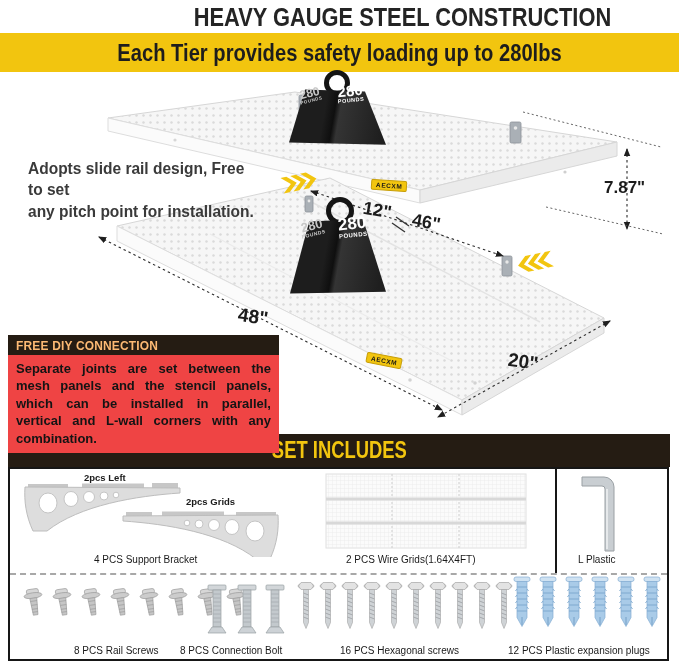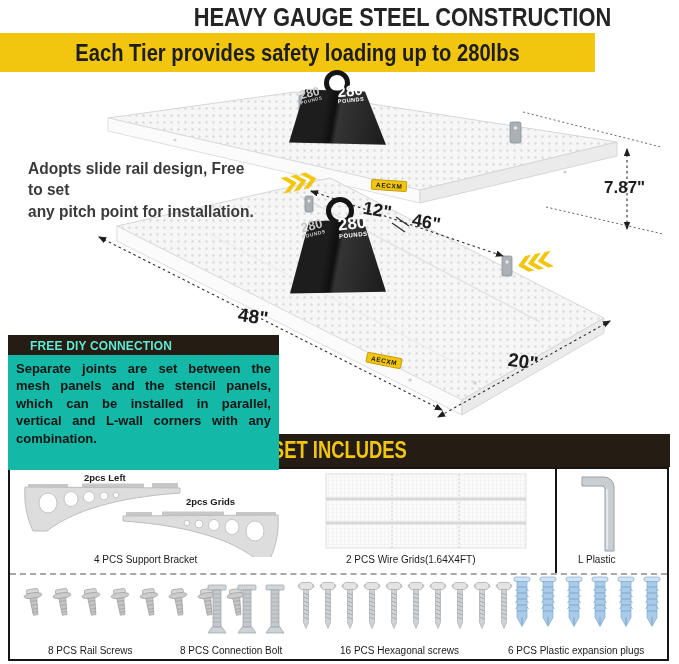--- a/index.html
+++ b/index.html
@@ -1,21 +1,21 @@
 <!DOCTYPE html>
 <html><head>
 <meta charset="utf-8">
 <style>
   html,body{margin:0;padding:0;background:#ffffff;}
   .page{position:relative;width:679px;height:664px;background:#fff;overflow:hidden;
         font-family:"Liberation Sans", sans-serif;color:#222;}
   .condensed{display:inline-block;transform:scaleX(.84);transform-origin:center;white-space:nowrap;}
   .title{position:absolute;top:2px;left:0;width:643px;text-align:right;
          font-size:26px;font-weight:bold;color:#242424;letter-spacing:0;margin-left:8px;}
-  .banner{position:absolute;top:33px;left:0;width:595px;height:39px;background:#F2C50F;
+  .banner{position:absolute;top:33px;left:0;width:679px;height:39px;background:#F2C50F;
           text-align:center;}
   .banner .condensed{font-size:24px;font-weight:700;color:#1d1d1d;line-height:39px;}
   .scene-svg{position:absolute;left:0;top:0;z-index:1;}
 
   
   .note{position:absolute;left:28px;top:158px;width:250px;font-size:16.5px;font-weight:600;
         color:#3a3a3a;line-height:1.3;transform:scaleX(.94);transform-origin:left top;z-index:3;}
   .dim{position:absolute;font-size:18px;font-weight:600;color:#1c1c1c;z-index:3;white-space:nowrap;}
   .dim-787{left:604px;top:178px;font-size:17px;}
   .dim-12{left:363px;top:200px;transform:rotate(10deg);}
@@ -44,25 +44,25 @@
   .w-lower .face-l{left:10px;top:22px;} .w-lower .face-l .v{font-size:13px;} .w-lower .face-l .u{font-size:5px;}
   .w-lower .face-r{left:48px;top:18px;} .w-lower .face-r .v{font-size:17px;} .w-lower .face-r .u{font-size:6px;}
 
   .brand-badge{position:absolute;z-index:3;background:#F2C50F;border:1px solid #c79e08;border-radius:2px;
     padding:1px 4px;font-size:6.5px;font-weight:bold;color:#181818;letter-spacing:.6px;}
   .badge-upper{left:371px;top:180px;transform:rotate(4deg);}
   .badge-lower{left:366px;top:355px;transform:rotate(11deg);}
 
   
   .diy{position:absolute;left:8px;top:335px;width:271px;z-index:4;}
-  .diy-head{background:#251C13;color:#5eead4;font-weight:bold;font-size:13px;
-            padding:3px 22px 2px;letter-spacing:.2px;text-decoration:underline;}
+  .diy-head{background:#251C13;color:#fdba74;font-weight:bold;font-size:13px;
+            padding:3px 8px 2px;letter-spacing:.2px;text-decoration:underline;}
   .diy-head span{display:inline-block;transform:scaleX(.92);transform-origin:left;}
-  .diy-body{background:#14b8a6;color:#141414;font-weight:bold;font-size:13px;line-height:1.34;
-            padding:5px 8px 23px;text-align:justify;}
+  .diy-body{background:#ef4444;color:#141414;font-weight:bold;font-size:13px;line-height:1.34;
+            padding:5px 8px 6px;text-align:justify;}
 
   
   .set-banner{position:absolute;left:8px;top:434px;width:662px;height:33px;background:#251C13;
               text-align:center;z-index:2;}
   .set-banner .condensed{font-size:23px;font-weight:bold;color:#F2C50F;line-height:33px;transform:scaleX(.8);}
   .set-box{position:absolute;left:8px;top:467px;width:661px;height:194px;border:2px solid #161616;
            box-sizing:border-box;background:#fff;z-index:2;}
   .vdiv{position:absolute;left:545px;top:0;height:104px;border-left:2px solid #161616;}
   .hdiv{position:absolute;left:0;top:104px;width:100%;border-top:2px dashed #a8a8a8;}
   .cap{position:absolute;font-size:10px;font-weight:normal;color:#1a1a1a;white-space:nowrap;}
@@ -252,21 +252,21 @@
       </defs>
       <use href="#railscrew" transform="translate(4,8) rotate(-8 8 14)"></use>
       <use href="#railscrew" transform="translate(33,8) rotate(-8 8 14)"></use>
       <use href="#railscrew" transform="translate(62,8) rotate(-8 8 14)"></use>
       <use href="#railscrew" transform="translate(91,8) rotate(-8 8 14)"></use>
       <use href="#railscrew" transform="translate(120,8) rotate(-8 8 14)"></use>
       <use href="#railscrew" transform="translate(149,8) rotate(-8 8 14)"></use>
       <use href="#railscrew" transform="translate(178,8) rotate(-8 8 14)"></use>
       <use href="#railscrew" transform="translate(207,8) rotate(-8 8 14)"></use>
     </svg>
-    <span class="cap" style="left:38px;top:176px;">8 PCS Rail Screws</span>
+    <span class="cap" style="left:64px;top:176px;">8 PCS Rail Screws</span>
 
     <svg class="part-svg" style="left:194px;top:110px;" width="84" height="62" viewBox="0 0 84 62">
       <defs>
         <g id="bolt">
           <rect x="0" y="0" width="18" height="5" rx="1" fill="#d2d6d9" stroke="#9aa0a4" stroke-width="0.7"></rect>
           <rect x="5" y="5" width="8" height="37" fill="#c3c9cd" stroke="#9aa0a4" stroke-width="0.7"></rect>
           <path d="M5,9 h8 M5,13 h8 M5,17 h8 M5,21 h8 M5,25 h8 M5,29 h8 M5,33 h8 M5,37 h8" stroke="#a6acb0" stroke-width="0.8"></path>
           <path d="M0,48 h18 l-4,-6 h-10 z" fill="#cdd2d6" stroke="#9aa0a4" stroke-width="0.7"></path>
         </g>
       </defs>
@@ -308,16 +308,16 @@
           <path d="M8,40 v8" stroke="#6f9cc4" stroke-width="0.9"></path>
         </g>
       </defs>
       <use href="#plug" x="4" y="4"></use>
         <use href="#plug" x="30" y="4"></use>
         <use href="#plug" x="56" y="4"></use>
       <use href="#plug" x="82" y="4"></use>
         <use href="#plug" x="108" y="4"></use>
         <use href="#plug" x="134" y="4"></use>
     </svg>
-    <span class="cap" style="left:498px;top:176px;">6 PCS Plastic expansion plugs</span>
+    <span class="cap" style="left:498px;top:176px;">12 PCS Plastic expansion plugs</span>
   </div>
 
 </div>
 
 </body></html>

